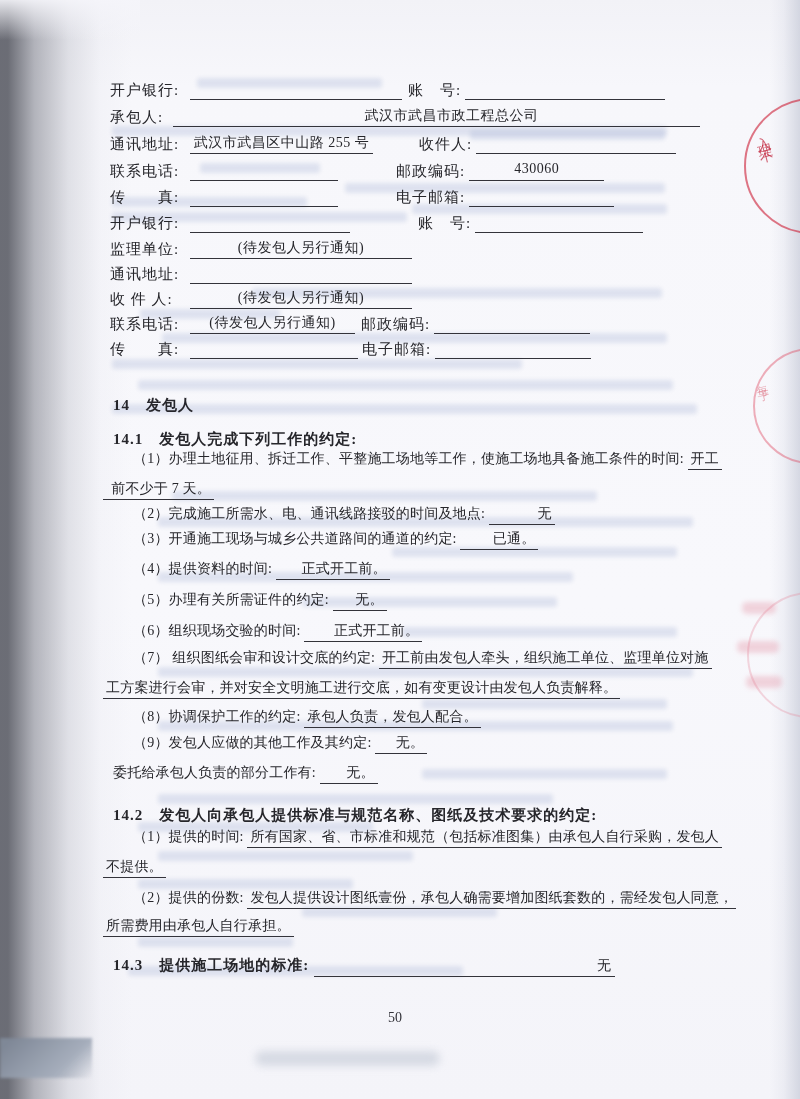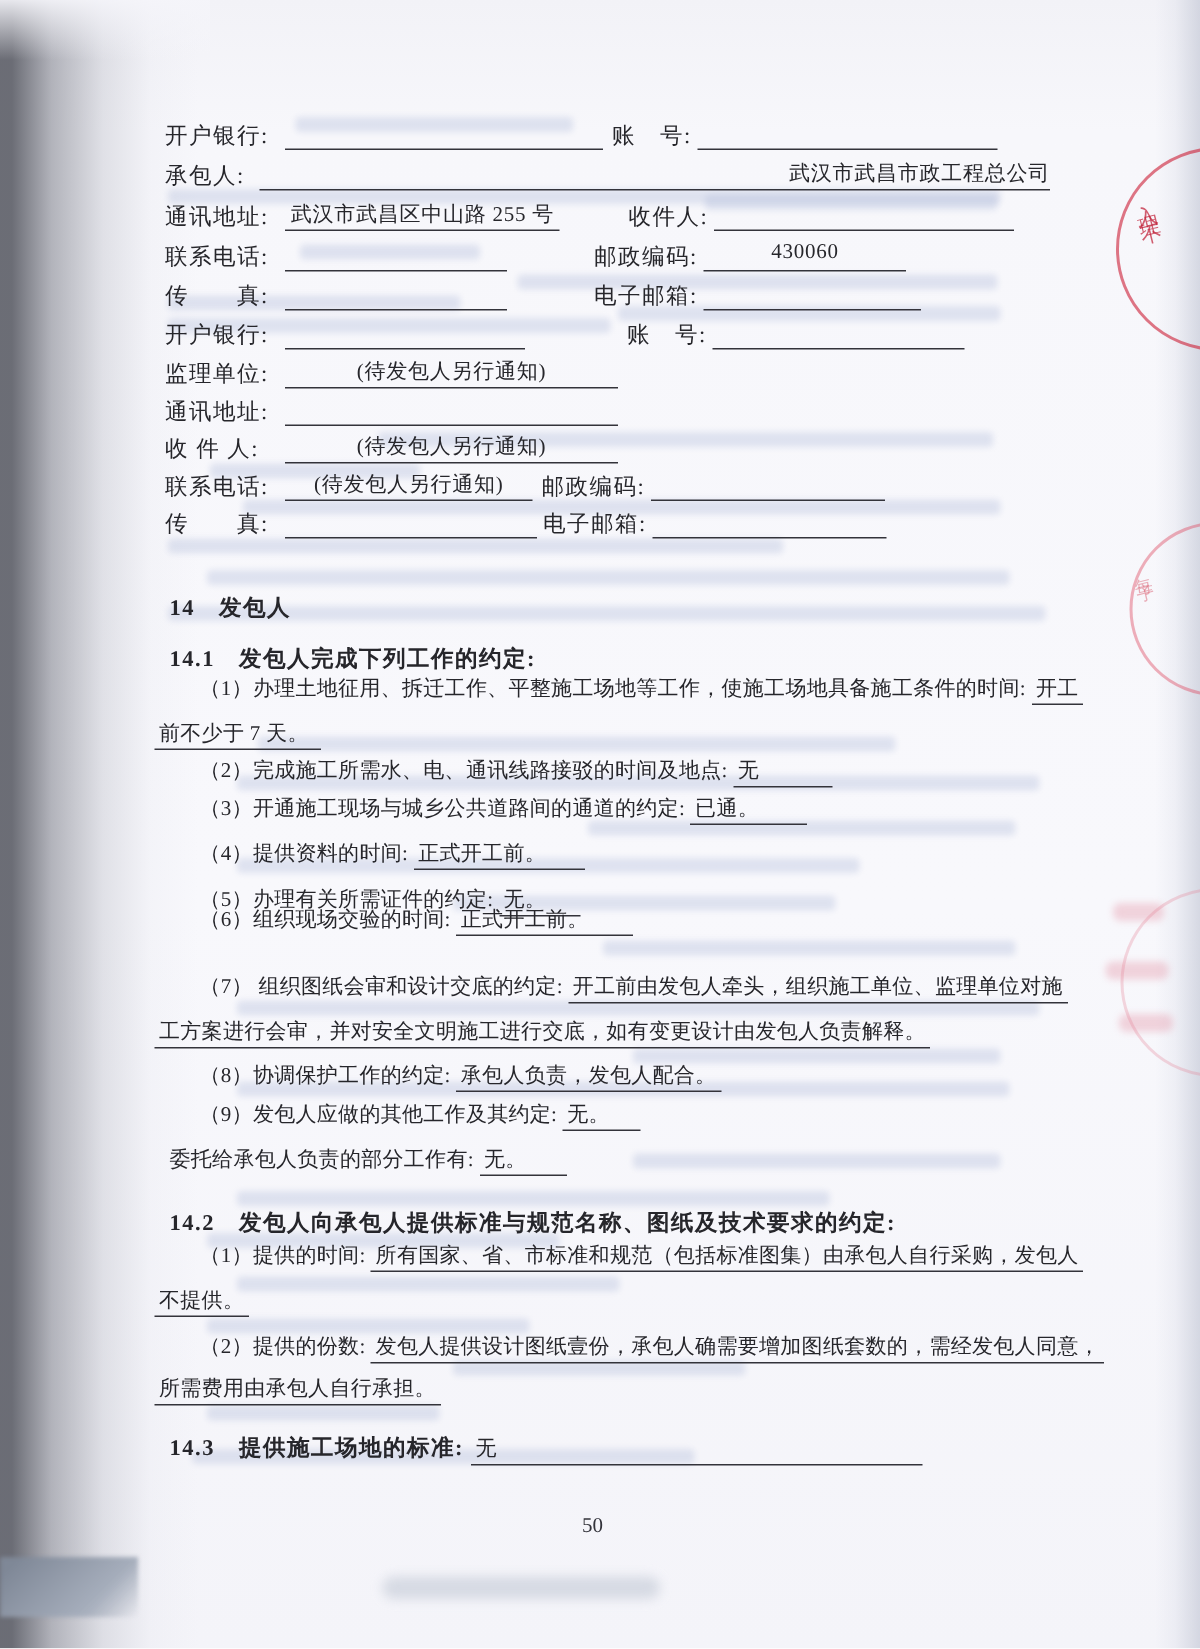--- a/index.html
+++ b/index.html
@@ -32,27 +32,27 @@
   .seal-text{position:absolute;writing-mode:vertical-rl;color:rgba(193,32,55,.72);
         font-size:14px;letter-spacing:7px;transform:rotate(-14deg);pointer-events:none;}
   .seal-text.t1{left:752px;top:126px;}
   .seal-text.t2{left:751px;top:376px;color:rgba(214,80,100,.45);font-size:12px;letter-spacing:5px;}
   
   .frow{position:absolute;left:110px;white-space:nowrap;font-size:15px;letter-spacing:1px;}
   .flabel{display:inline-block;width:80px;font-weight:500;}
   .flabel2{display:inline-block;font-weight:500;margin-right:4px;}
   .ul{display:inline-block;border-bottom:1.2px solid #33333a;height:19px;
       text-align:center;vertical-align:bottom;font-size:14px;letter-spacing:.5px;}
-  .ul.lft{text-align:right;}
+  .ul.lft{text-align:center;}
   
   .hline{position:absolute;left:113px;font-size:15px;font-weight:bold;letter-spacing:1px;white-space:nowrap;margin-top:12px;}
   .cline{position:absolute;left:133px;font-size:14px;letter-spacing:.2px;white-space:nowrap;}
   .cwrap{position:absolute;left:103px;font-size:14px;letter-spacing:.2px;white-space:nowrap;}
   .fill{border-bottom:1.2px solid #33333a;display:inline-block;padding:0 3px 1px 3px;}
-  .fill.lft{text-align:left;}
+  .fill.lft{text-align:right;}
   .pagenum{position:absolute;left:0;top:1010px;width:790px;text-align:center;
         font-size:14px;color:#33333a;}
 </style>
 </head>
 <body>
 
 <div class="page">
 
   <div class="binding"></div>
   <div class="binding-top"></div>
@@ -139,21 +139,21 @@
 
   <div class="hline" style="top:384px">14　发包人</div>
   <div class="hline" style="top:418px">14.1　发包人完成下列工作的约定:</div>
 
   <div class="cline" style="top:450px"><span>（1）办理土地征用、拆迁工作、平整施工场地等工作，使施工场地具备施工条件的时间: </span><span class="fill">开工</span></div>
   <div class="cwrap" style="top:480px"><span class="fill lft" style="min-width:105px">前不少于 7 天。</span></div>
   <div class="cline" style="top:505px"><span>（2）完成施工所需水、电、通讯线路接驳的时间及地点: </span><span class="fill lft" style="min-width:60px">无</span></div>
   <div class="cline" style="top:530px"><span>（3）开通施工现场与城乡公共道路间的通道的约定: </span><span class="fill lft" style="min-width:72px">已通。</span></div>
   <div class="cline" style="top:560px"><span>（4）提供资料的时间: </span><span class="fill lft" style="min-width:108px">正式开工前。</span></div>
   <div class="cline" style="top:591px"><span>（5）办理有关所需证件的约定: </span><span class="fill lft" style="min-width:48px">无。</span></div>
-  <div class="cline" style="top:604px"><span>（6）组织现场交验的时间: </span><span class="fill lft" style="min-width:112px">正式开工前。</span></div>
+  <div class="cline" style="top:622px"><span>（6）组织现场交验的时间: </span><span class="fill lft" style="min-width:112px">正式开工前。</span></div>
   <div class="cline" style="top:649px"><span>（7） 组织图纸会审和设计交底的约定: </span><span class="fill">开工前由发包人牵头，组织施工单位、监理单位对施</span></div>
   <div class="cwrap" style="top:679px"><span class="fill">工方案进行会审，并对安全文明施工进行交底，如有变更设计由发包人负责解释。</span></div>
   <div class="cline" style="top:708px"><span>（8）协调保护工作的约定: </span><span class="fill">承包人负责，发包人配合。</span></div>
   <div class="cline" style="top:734px"><span>（9）发包人应做的其他工作及其约定: </span><span class="fill lft" style="min-width:46px">无。</span></div>
   <div class="cwrap" style="left:113px;top:764px"><span>委托给承包人负责的部分工作有: </span><span class="fill lft" style="min-width:52px">无。</span></div>
 
   <div class="hline" style="top:794px">14.2　发包人向承包人提供标准与规范名称、图纸及技术要求的约定:</div>
   <div class="cline" style="top:828px"><span>（1）提供的时间: </span><span class="fill">所有国家、省、市标准和规范（包括标准图集）由承包人自行采购，发包人</span></div>
   <div class="cwrap" style="top:858px"><span class="fill">不提供。</span></div>
   <div class="cline" style="top:889px"><span>（2）提供的份数: </span><span class="fill">发包人提供设计图纸壹份，承包人确需要增加图纸套数的，需经发包人同意，</span></div>

